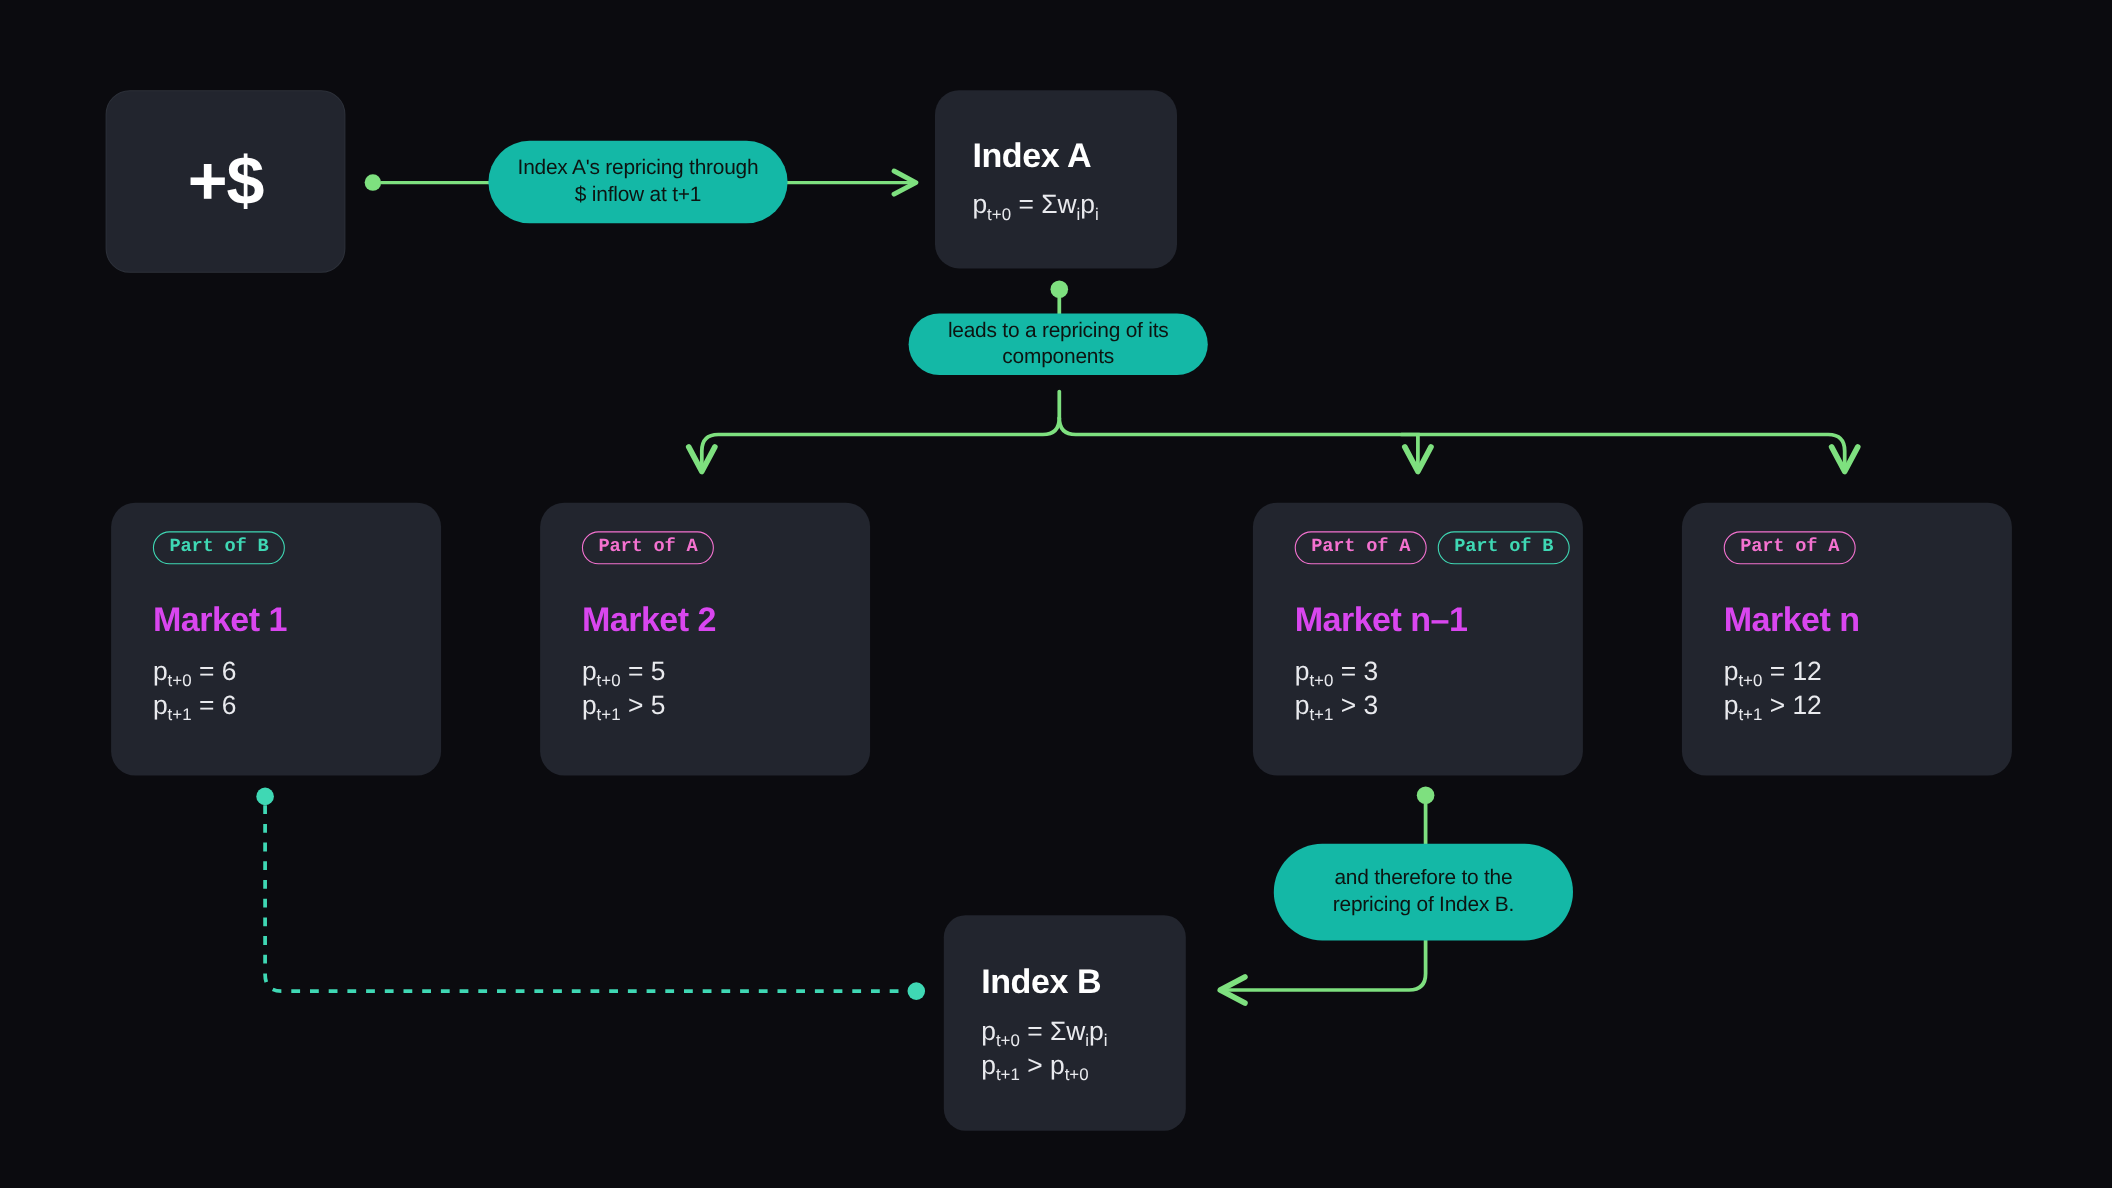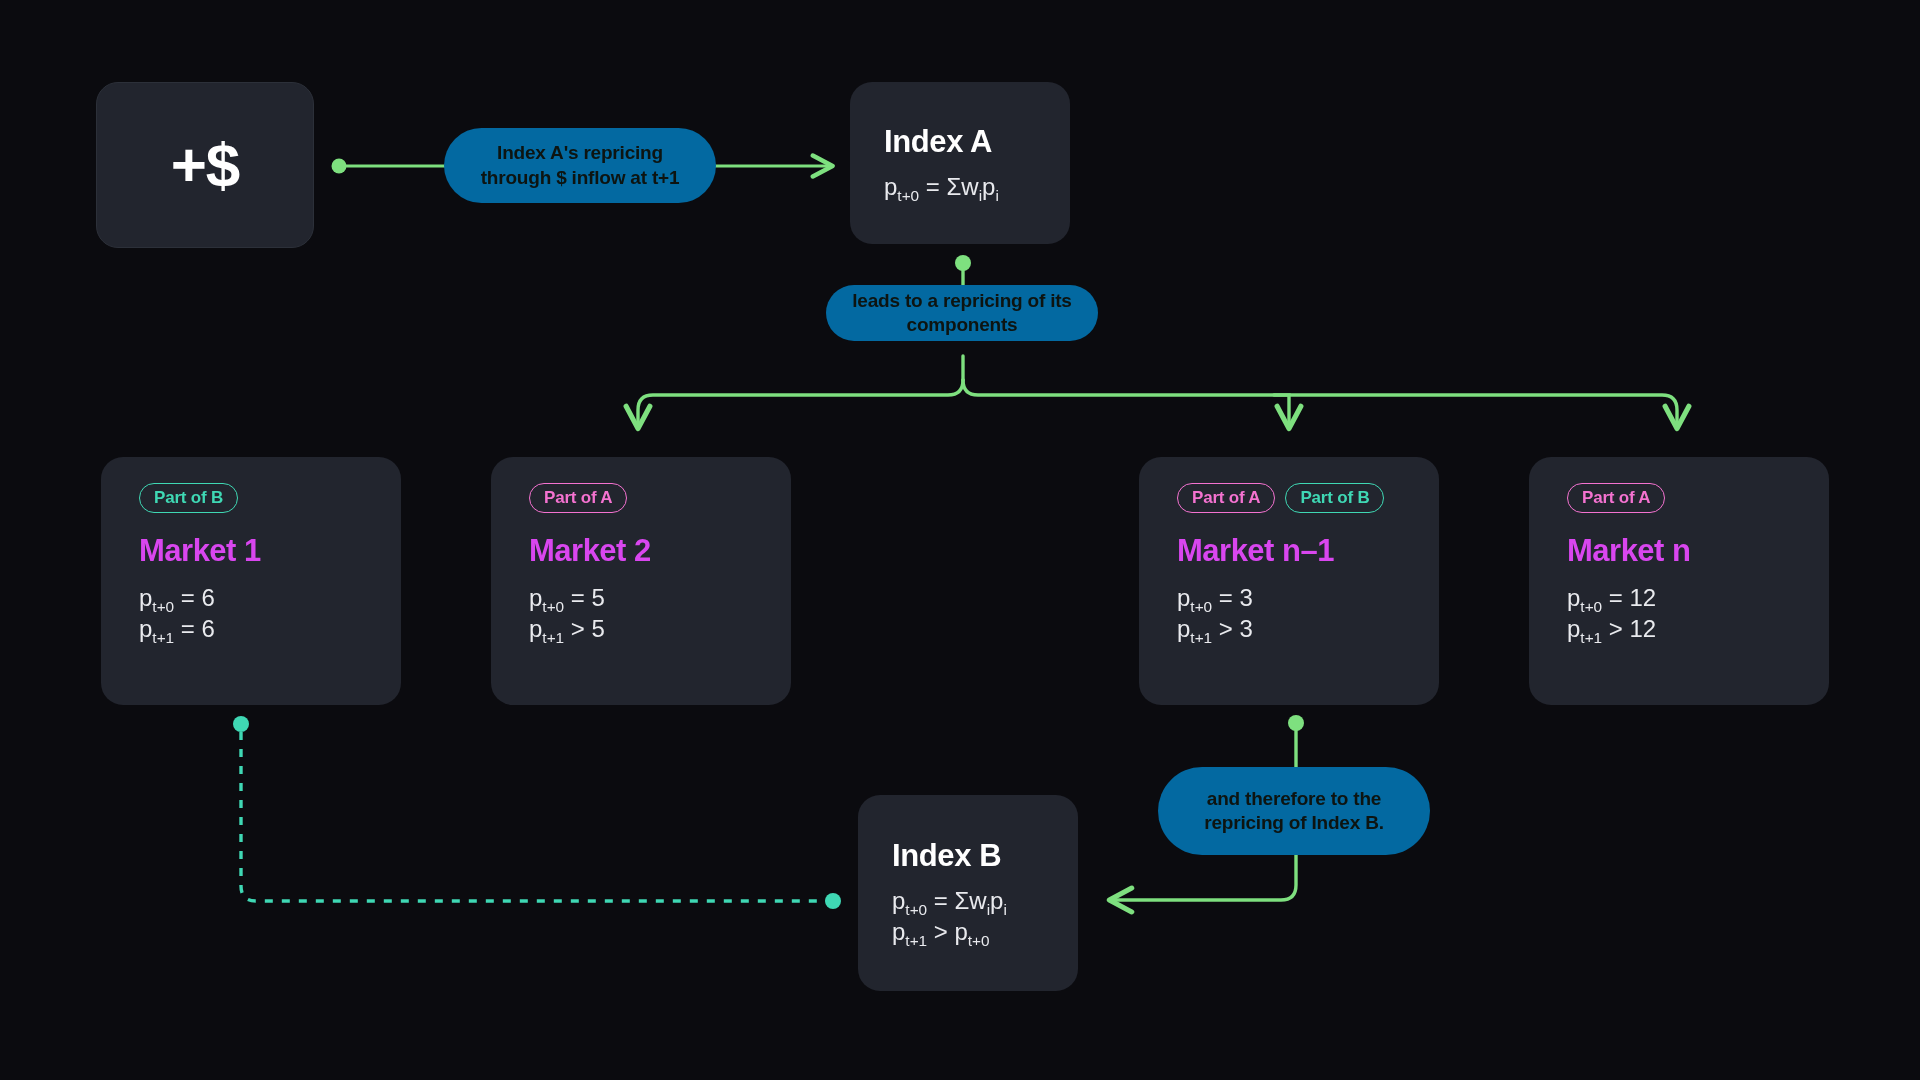--- a/index.html
+++ b/index.html
@@ -74,40 +74,41 @@
   .formula sub {
     font-size: 0.64em;
     line-height: 0;
   }
 
   #index-a {
     left: 850px; top: 82px;
     width: 220px; height: 162px;
   }
   #index-b {
-    left: 858px; top: 795px;
-    width: 220px; height: 196px;
+    left: 858px; top: 832px;
+    width: 220px; height: 196px; border-radius: 20px;
   }
 
   
   .market {
     width: 300px;
     height: 248px;
     top: 457px;
     padding: 26px 38px 0 38px;
   }
   #market-1 { left: 101px; }
   #market-2 { left: 491px; }
   #market-n1 { left: 1139px; }
   #market-n  { left: 1529px; }
 
   .badges {
     display: flex;
     gap: 10px;
-    margin-bottom: 20px;
+    margin-bottom: 33px;
+    font-family: Liberation Mono, monospace;
   }
   .badge {
     border-radius: 999px;
     padding: 5px 14px 6px 14px;
     font-size: 17px;
     font-weight: 700;
     letter-spacing: -0.2px;
     line-height: 1;
     white-space: nowrap;
   }
@@ -123,25 +124,25 @@
     color: #d946ef;
     font-size: 31px;
     font-weight: 700;
     letter-spacing: -0.5px;
     margin-bottom: 14px;
   }
 
   
   .pill {
     position: absolute;
-    background: #0369a1;
+    background: #14b8a6;
     border-radius: 999px;
     color: #0d1411;
     font-size: 19px;
-    font-weight: 700;
+    font-weight: 400;
     line-height: 1.28;
     text-align: center;
     display: flex;
     align-items: center;
     justify-content: center;
     padding: 0 22px;
     box-sizing: border-box;
     letter-spacing: -0.2px;
   }
   #pill-inflow  { left: 444px; top: 128px;  width: 272px; height: 75px; }

